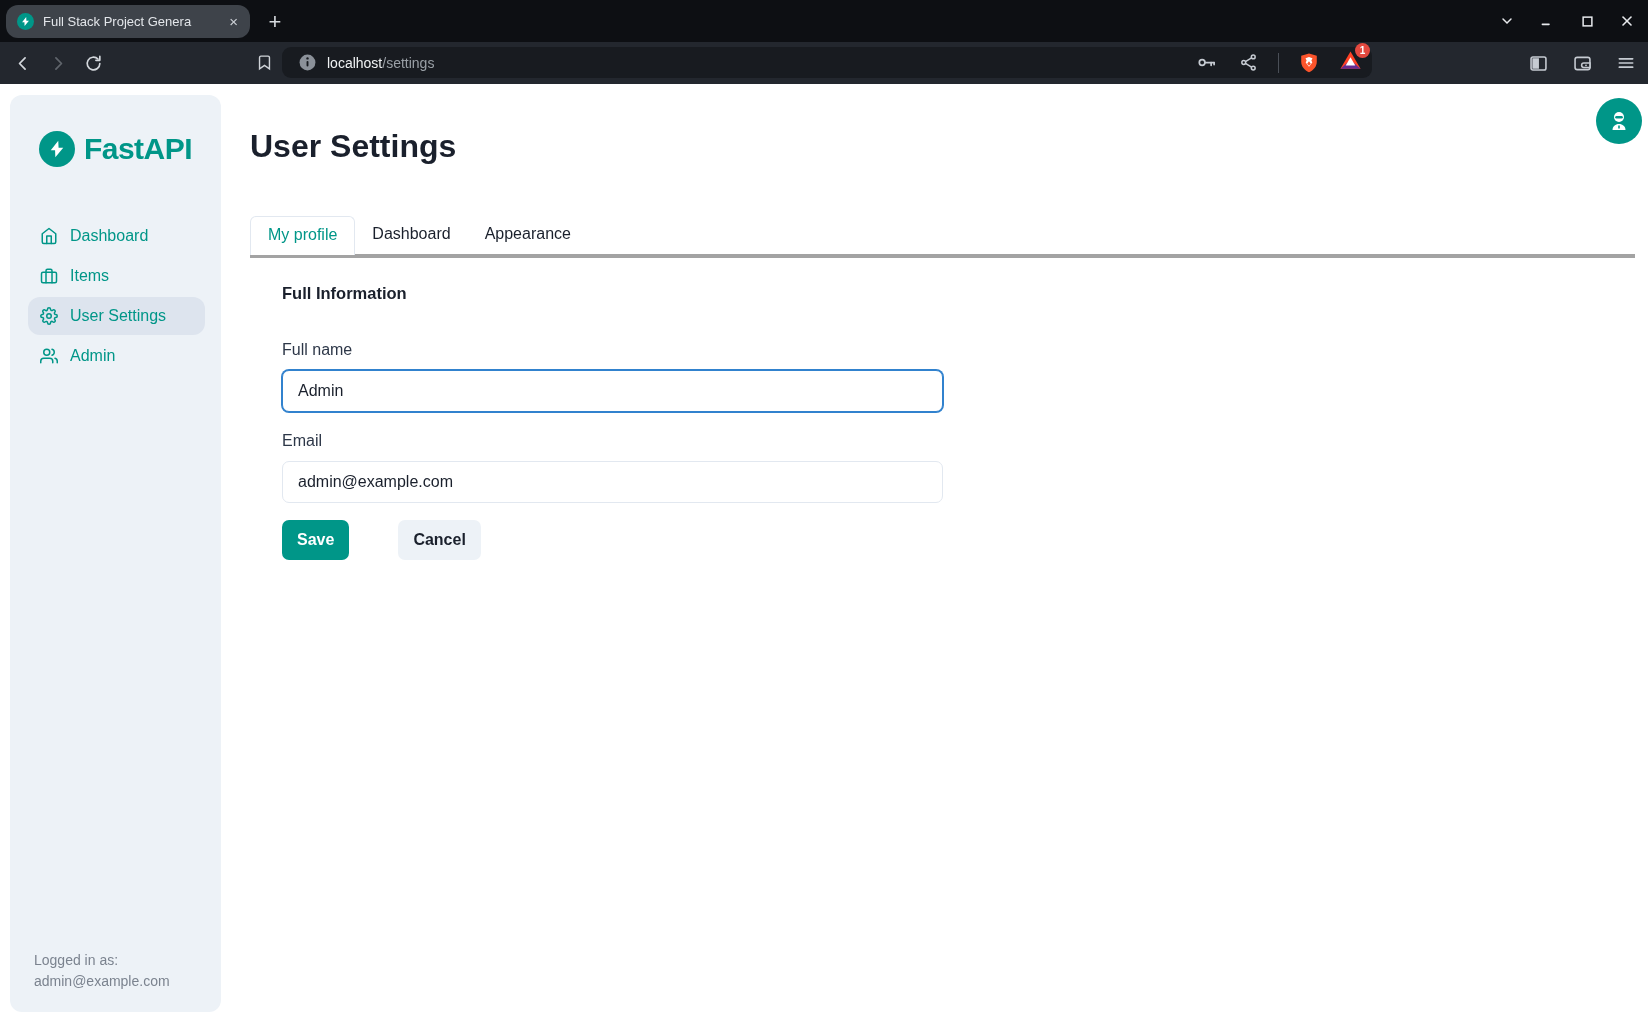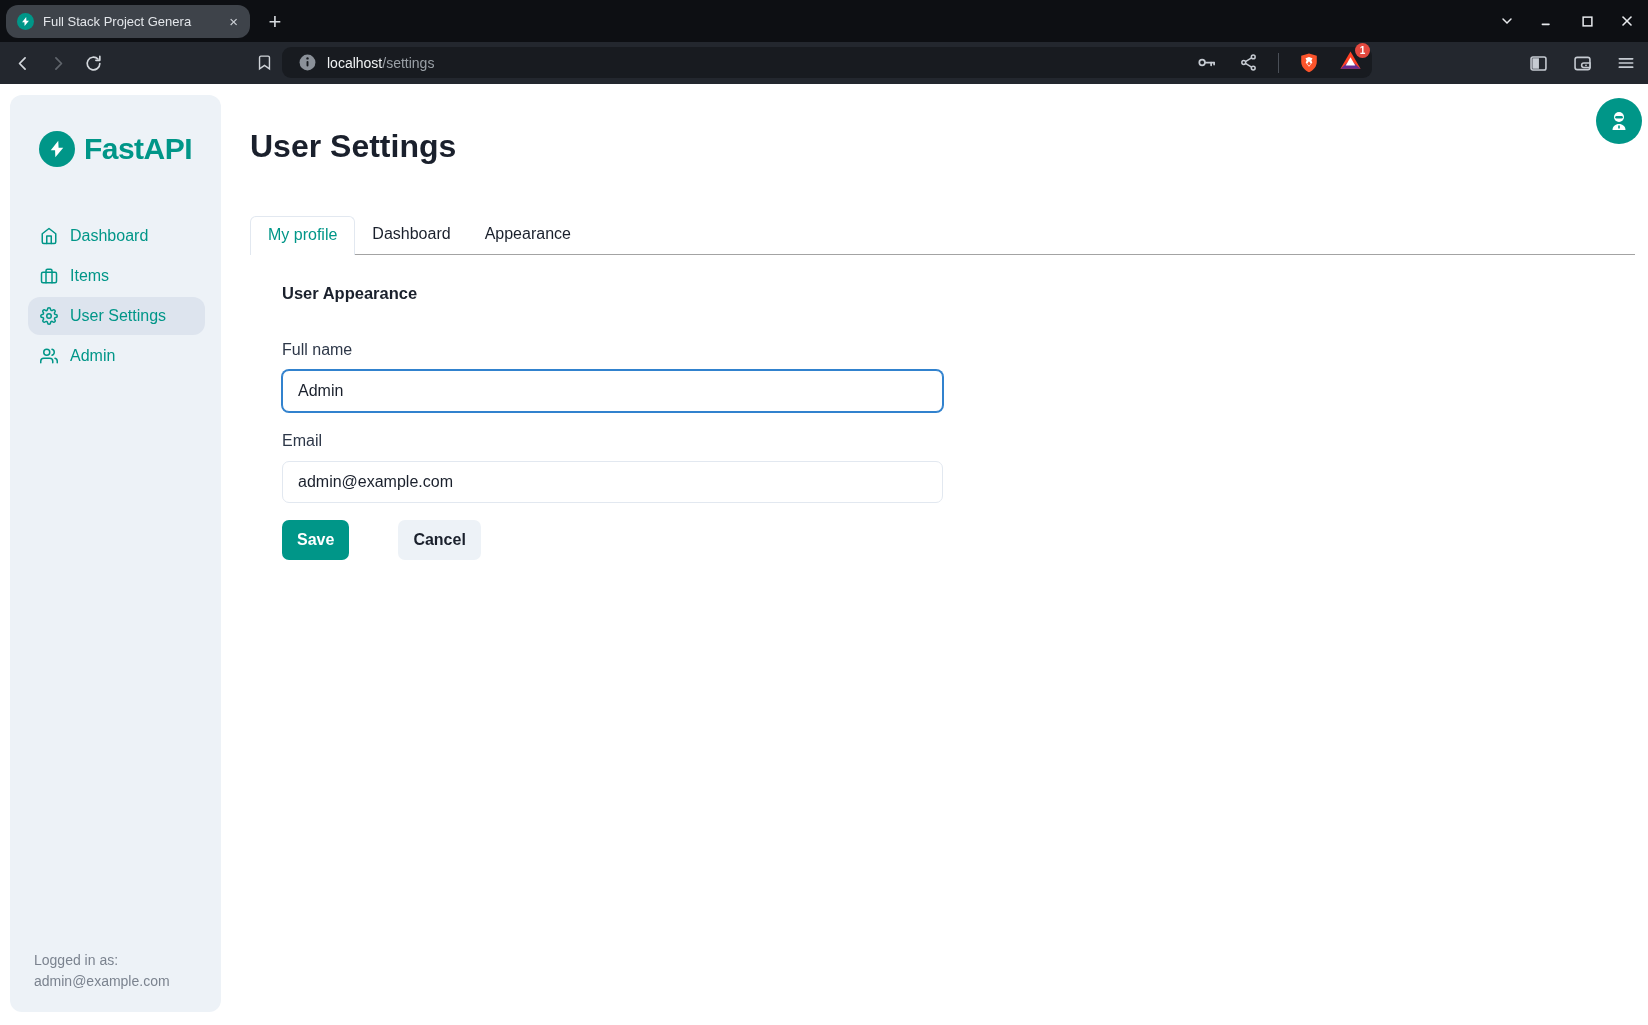--- a/index.html
+++ b/index.html
@@ -62,21 +62,21 @@
   .nav-item svg { flex:0 0 auto; }
   .sidebar-footer { position:absolute; left:24px; bottom:20px; color:#7b838f; font-size:14px; line-height:21px; }
 
   .avatar-btn { position:absolute; left:1596px; top:14px; width:46px; height:46px; border-radius:50%;
                 background:#009688; border:none; display:flex; align-items:center; justify-content:center;
                 cursor:pointer; }
 
   .page-title { position:absolute; left:250px; top:44px; font-size:32px; font-weight:700; color:#1a202c; }
 
   .tabs { position:absolute; left:250px; top:132px; width:1385px; display:flex;
-          border-bottom:1px solid #a3a3a3; }
+          border-bottom:4px solid #a3a3a3; }
   .tab-item { font-size:16px; color:#1a202c; padding:9px 17px 10px; cursor:pointer; }
   .tab-item.active { color:#009688; background:#fff; border:1px solid #e2e8f0; border-bottom:none;
                      border-radius:6px 6px 0 0; margin-bottom:-1px; padding-bottom:11px; }
 
   .panel { position:absolute; left:282px; top:200px; width:700px; }
   .section-title { font-size:16.5px; font-weight:700; color:#1a202c; margin-bottom:38px; }
   .field-label { font-size:16px; color:#2d3748; margin-bottom:11px; display:block; }
   .text-input { width:661px; height:42px; border:1px solid #e2e8f0; border-radius:7px;
                 font-size:16px; color:#1a202c; padding:0 15px; outline:none; display:block;
                 font-family:"Liberation Sans","DejaVu Sans",sans-serif; background:#fff; }
@@ -284,21 +284,21 @@
 
     <h1 class="page-title">User Settings</h1>
 
     <div class="tabs">
       <div class="tab-item active">My profile</div>
       <div class="tab-item">Dashboard</div>
       <div class="tab-item">Appearance</div>
     </div>
 
     <div class="panel">
-      <div class="section-title">User Appearance</div>
+      <div class="section-title">Full Information</div>
 
       <label class="field-label">Full name</label>
       <input class="text-input focused" type="text" value="Admin" style="">
 
       <div class="field-gap"></div>
 
       <label class="field-label">Email</label>
       <input class="text-input" type="text" value="admin@example.com" style="">
 
       <div class="btn-row">

